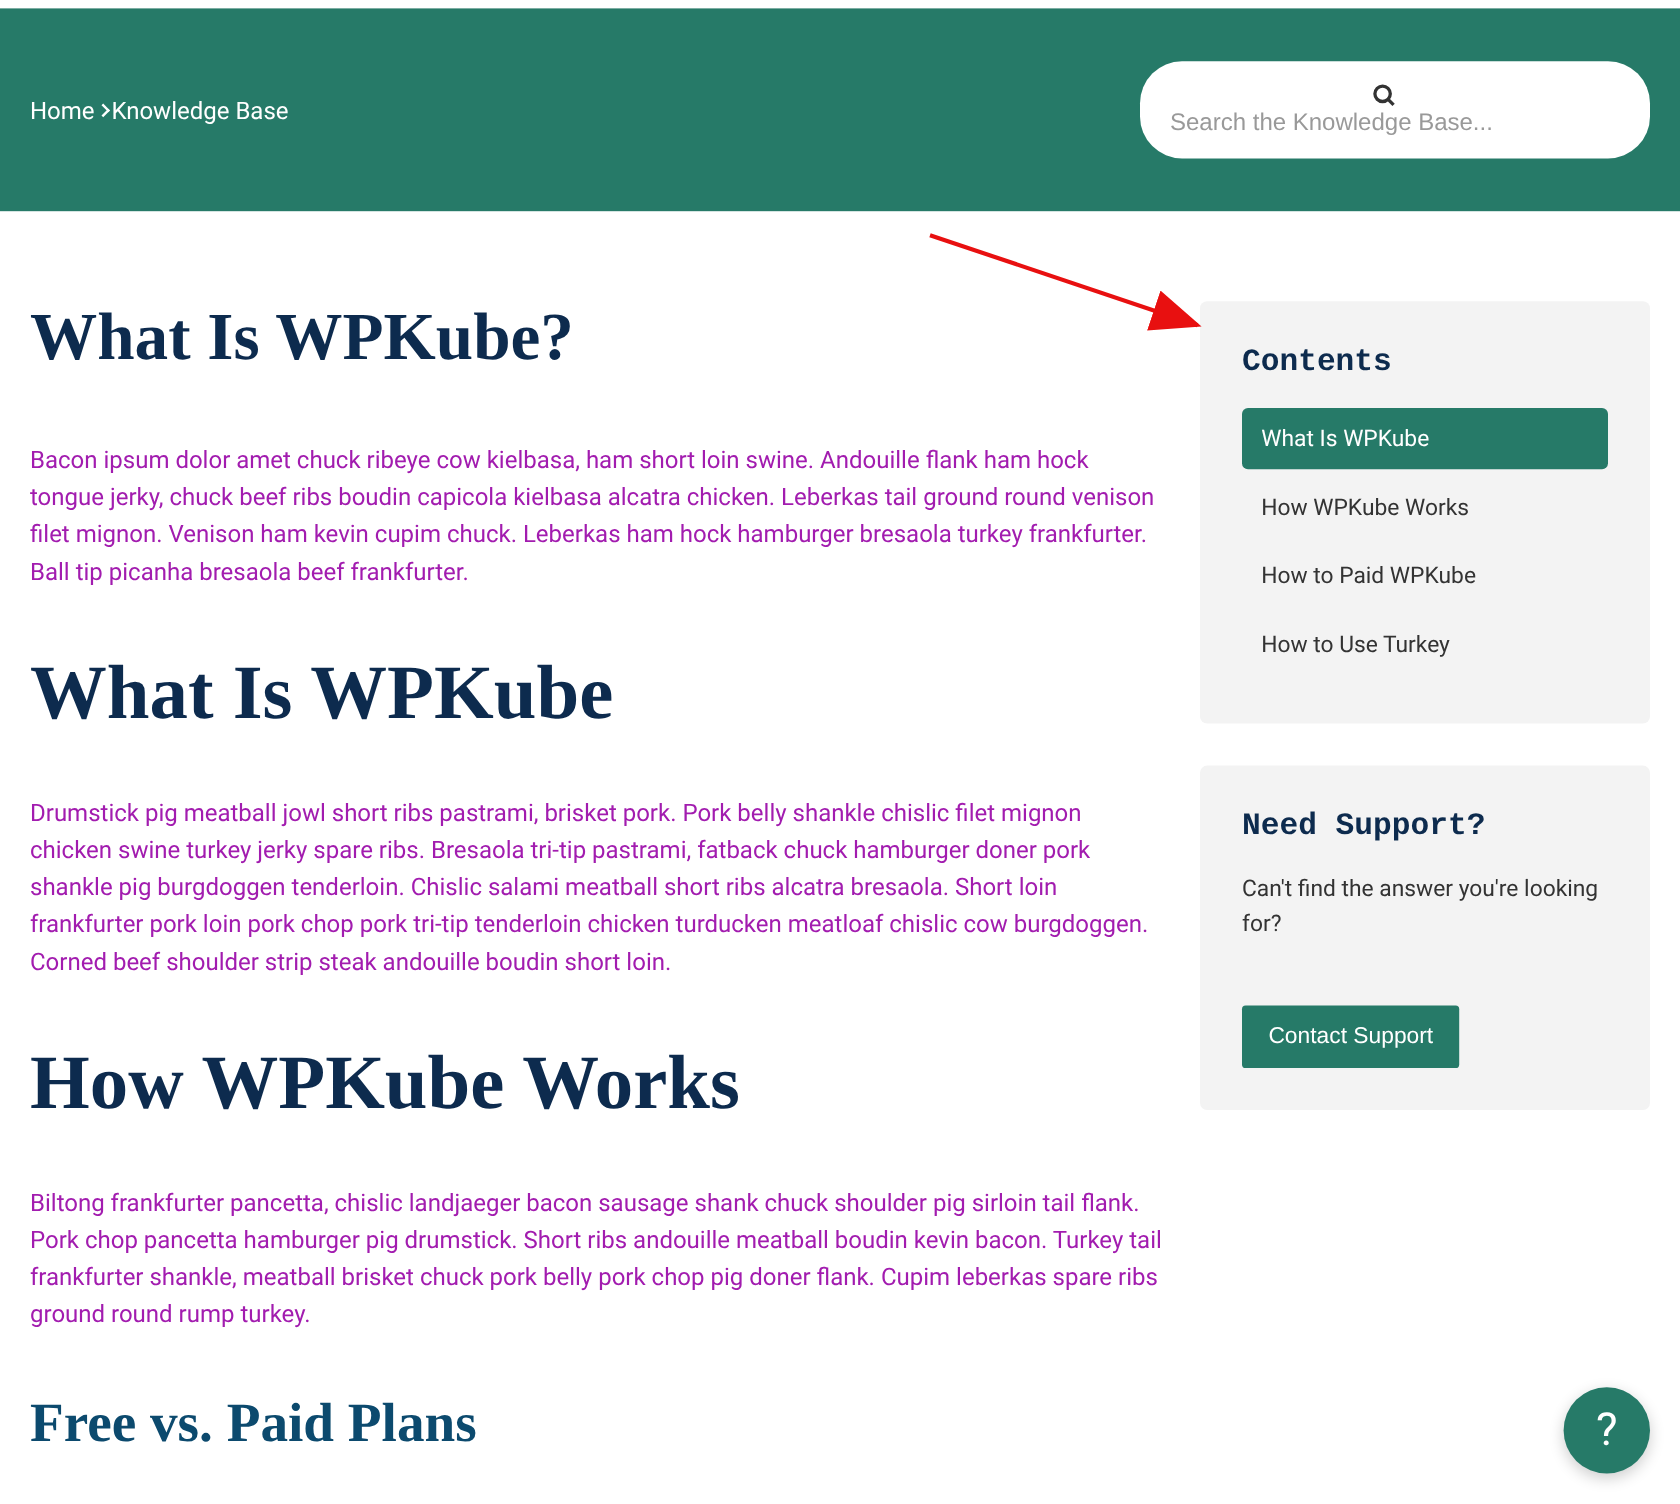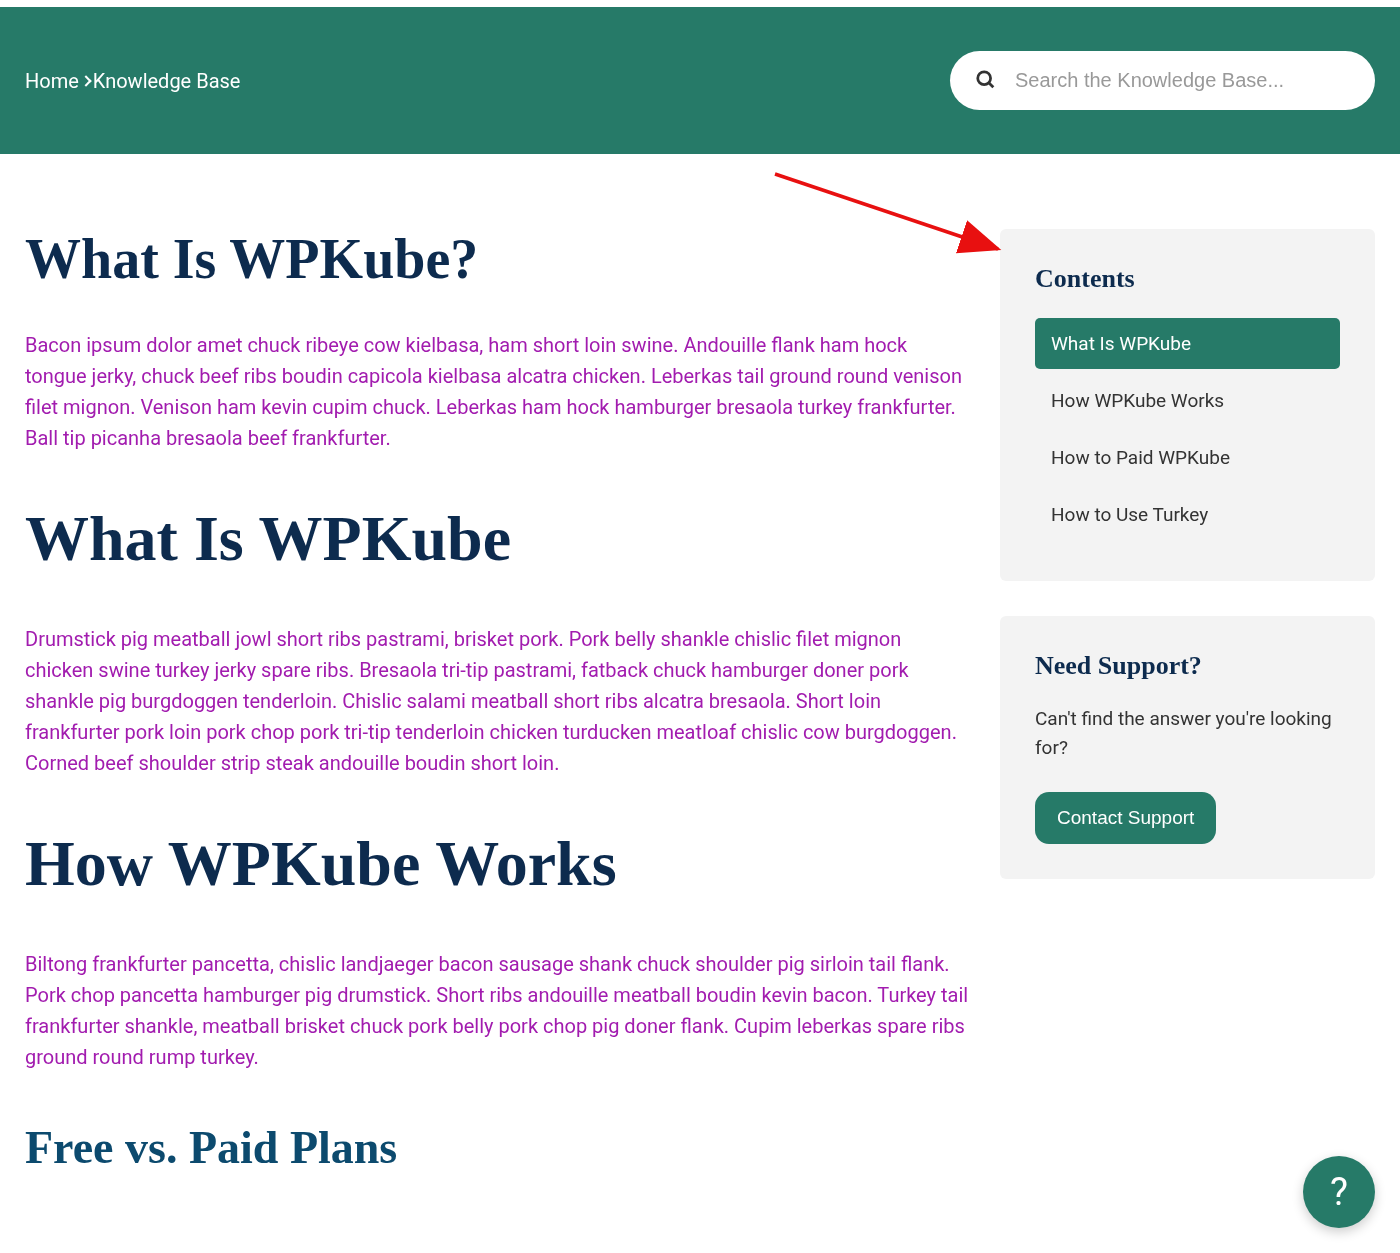--- a/index.html
+++ b/index.html
@@ -41,22 +41,24 @@
       width: 8px;
       height: 8px;
       border-top: 2px solid #ffffff;
       border-right: 2px solid #ffffff;
       transform: rotate(45deg);
     }
     .search-container {
       background: #ffffff;
       border-radius: 35px;
       display: flex;
+      align-items: center;
       padding: 18px 25px;
       width: 425px;
+      flex-direction: column;
     }
     .search-icon-svg {
       width: 22px;
       height: 22px;
       margin-right: 18px;
       flex-shrink: 0;
     }
     .search-input {
       border: none;
       outline: none;
@@ -77,21 +79,21 @@
     }
     .content-column {
       flex: 1;
       min-width: 0;
     }
     .page-title {
       font-family: Georgia, 'Times New Roman', serif;
       font-size: 56px;
       font-weight: bold;
       color: #0d2b4e;
-      margin-bottom: 39px;
+      margin-bottom: 55px;
       line-height: 1.1;
     }
     .body-text {
       font-size: 20px;
       line-height: 1.55;
       color: #a21caf;
       margin-bottom: 50px;
     }
     .section-heading-large {
       font-family: Georgia, 'Times New Roman', serif;
@@ -113,21 +115,21 @@
       width: 375px;
       flex-shrink: 0;
     }
     .sidebar-card {
       background: #f3f3f3;
       border-radius: 6px;
       padding: 35px;
       margin-bottom: 35px;
     }
     .sidebar-heading {
-      font-family: Liberation Serif, serif;
+      font-family: Liberation Mono, monospace;
       font-size: 26px;
       font-weight: bold;
       color: #0d2b4e;
       margin-bottom: 24px;
     }
     .toc-list {
       list-style: none;
     }
     .toc-item {
       font-size: 19px;
@@ -146,22 +148,23 @@
       color: #333;
       line-height: 1.5;
       margin-bottom: 30px;
     }
     .contact-button {
       background: #267a68;
       color: #ffffff;
       border: none;
       padding: 15px 22px;
       font-size: 19px;
-      border-radius: 14px;
+      border-radius: 3px;
       cursor: pointer;
+      margin-top: 24px;
     }
     .help-fab {
       position: fixed;
       bottom: 25px;
       right: 25px;
       width: 72px;
       height: 72px;
       border-radius: 50%;
       background: #267a68;
       color: #ffffff;

